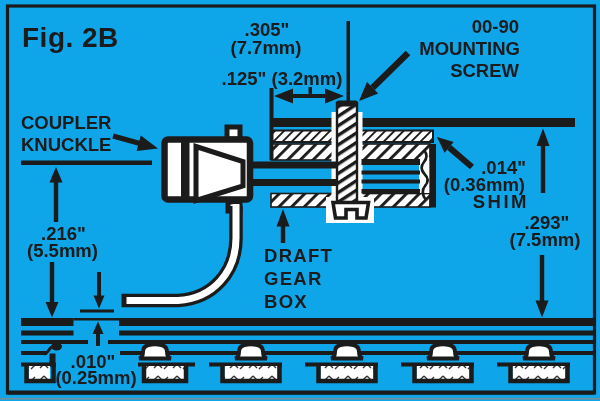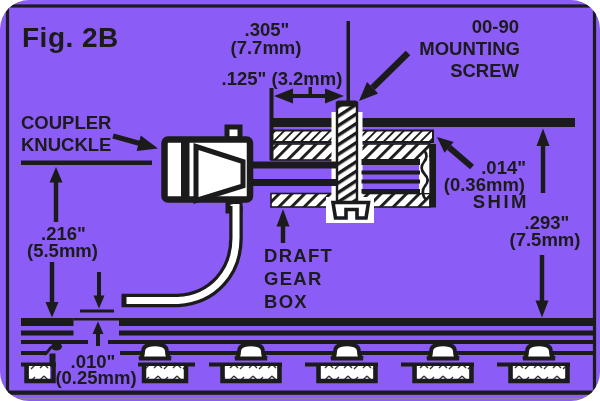--- a/index.html
+++ b/index.html
@@ -1,17 +1,17 @@
 <!DOCTYPE html>
 <html><head>
 <meta charset="utf-8">
 <style>
   html,body{margin:0;padding:0;background:#ffffff;}
-  .stage{position:relative;width:600px;height:401px;background:#8b5cf6;overflow:hidden;
-         font-family:"Liberation Sans", sans-serif;border-radius:29px;}
+  .stage{position:relative;width:600px;height:401px;background:#0ea5e9;overflow:hidden;
+         font-family:"Liberation Sans", sans-serif;}
   svg{display:block;}
   text{fill:#1b1b1b;font-family:"Liberation Sans", sans-serif;font-weight:bold;}
   .lbl{font-size:18.5px;}
   .fig{font-size:28px;font-weight:bold;letter-spacing:0.5px;}
   .sp{letter-spacing:2.5px;}
   .sp2{letter-spacing:1.3px;}
 </style>
 </head>
 <body>
 

